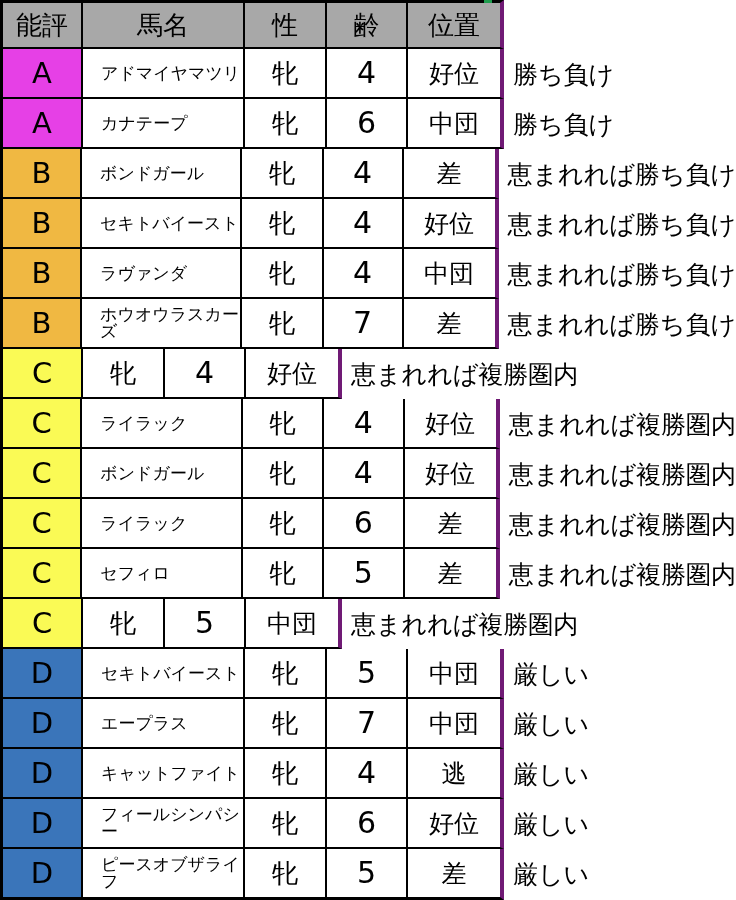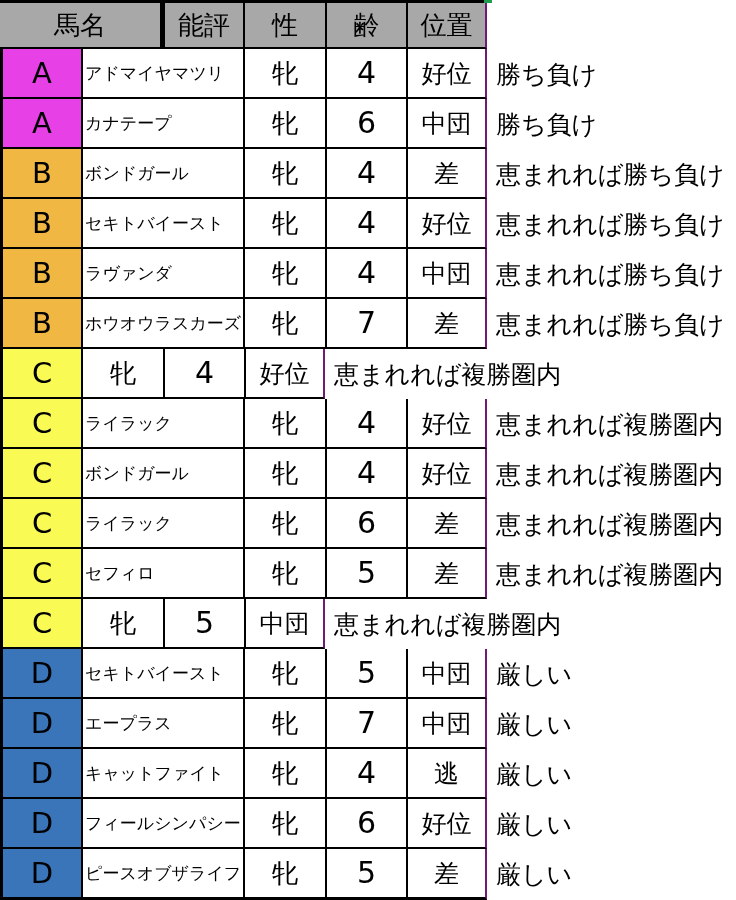--- a/index.html
+++ b/index.html
@@ -19,24 +19,24 @@
 
   .cell {
     display: flex; align-items: center; justify-content: center;
     border-right: 2px solid #000;
     border-bottom: 2px solid #000;
     background: #fff;
     overflow: hidden;
     line-height: 1;
   }
   .c-rating { width: 83px; border-left: 3px solid #000; font-size: 29px; }
-  .c-name   { width: 162px; justify-content: flex-start; padding-left: 2px; font-size: 17px; }
+  .c-name   { width: 162px; justify-content: flex-start; padding-left: 18px; font-size: 17px; }
   .c-sex    { width: 82px; font-size: 26px; }
   .c-age    { width: 81px; font-size: 30px; }
-  .c-pos    { width: 79px; border-right: 2px solid #701a75; font-size: 25px; text-align: center; }
+  .c-pos    { width: 96px; border-right: 4px solid #701a75; font-size: 25px; text-align: center; }
 
   .c-comment {
     flex: 1;
     border: none;
     background: transparent;
     display: flex; align-items: center; justify-content: flex-start;
     padding-left: 9px;
     font-size: 25px;
     white-space: nowrap;
   }
@@ -46,22 +46,22 @@
   .trow.last .cell { border-bottom: 3px solid #000; }
 
   .green-mark { position: absolute; top: 0; left: 484px; width: 8px; height: 3px; }
 </style>
 </head>
 <body>
 
 <div class="sheet">
 
   <div class="trow header">
+    <div class="cell c-rating" style="background: rgb(168, 168, 168);">能評</div>
     <div class="cell c-name" style="background: rgb(168, 168, 168);">馬名</div>
-    <div class="cell c-rating" style="background: rgb(168, 168, 168);">能評</div>
     <div class="cell c-sex" style="background: rgb(168, 168, 168);">性</div>
     <div class="cell c-age" style="background: rgb(168, 168, 168);">齢</div>
     <div class="cell c-pos" style="background: rgb(168, 168, 168);">位置</div>
     <div class="c-comment"></div>
   </div>
 
   <div id="rows-container">
   <div class="trow">
     <div class="cell c-rating" style="background: rgb(230, 64, 230);">A</div>
     <div class="cell c-name">アドマイヤマツリ</div>

